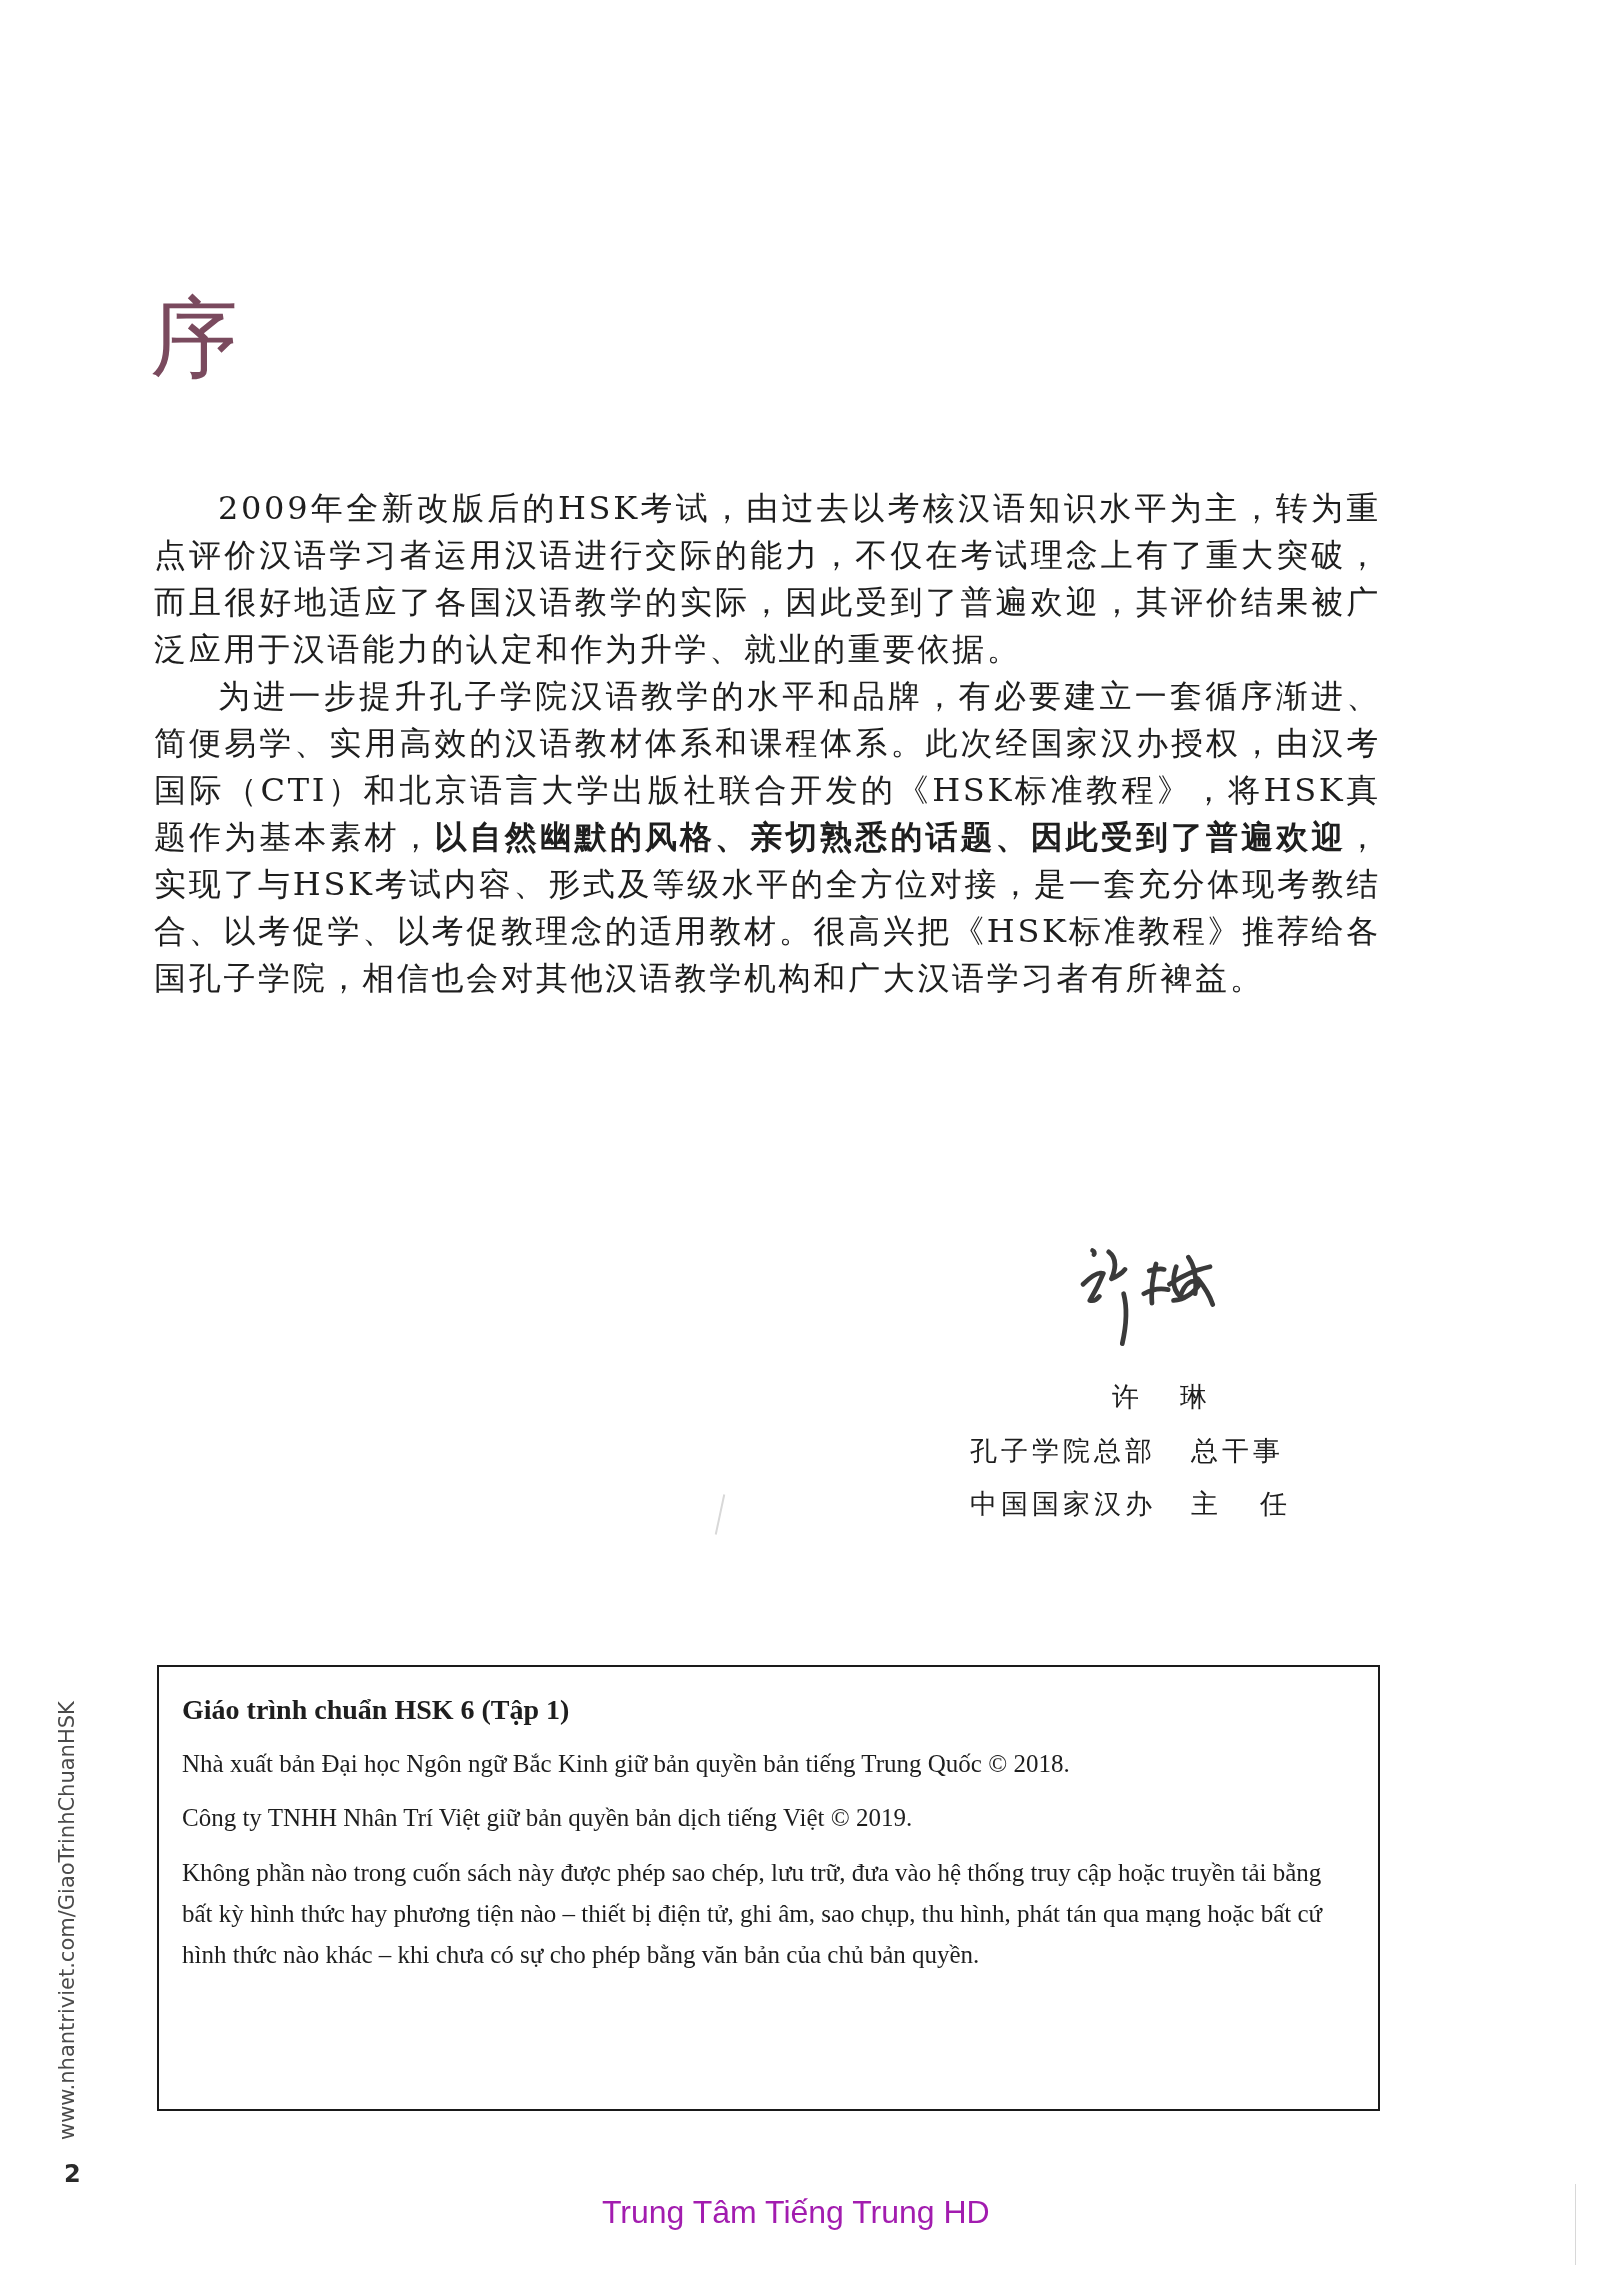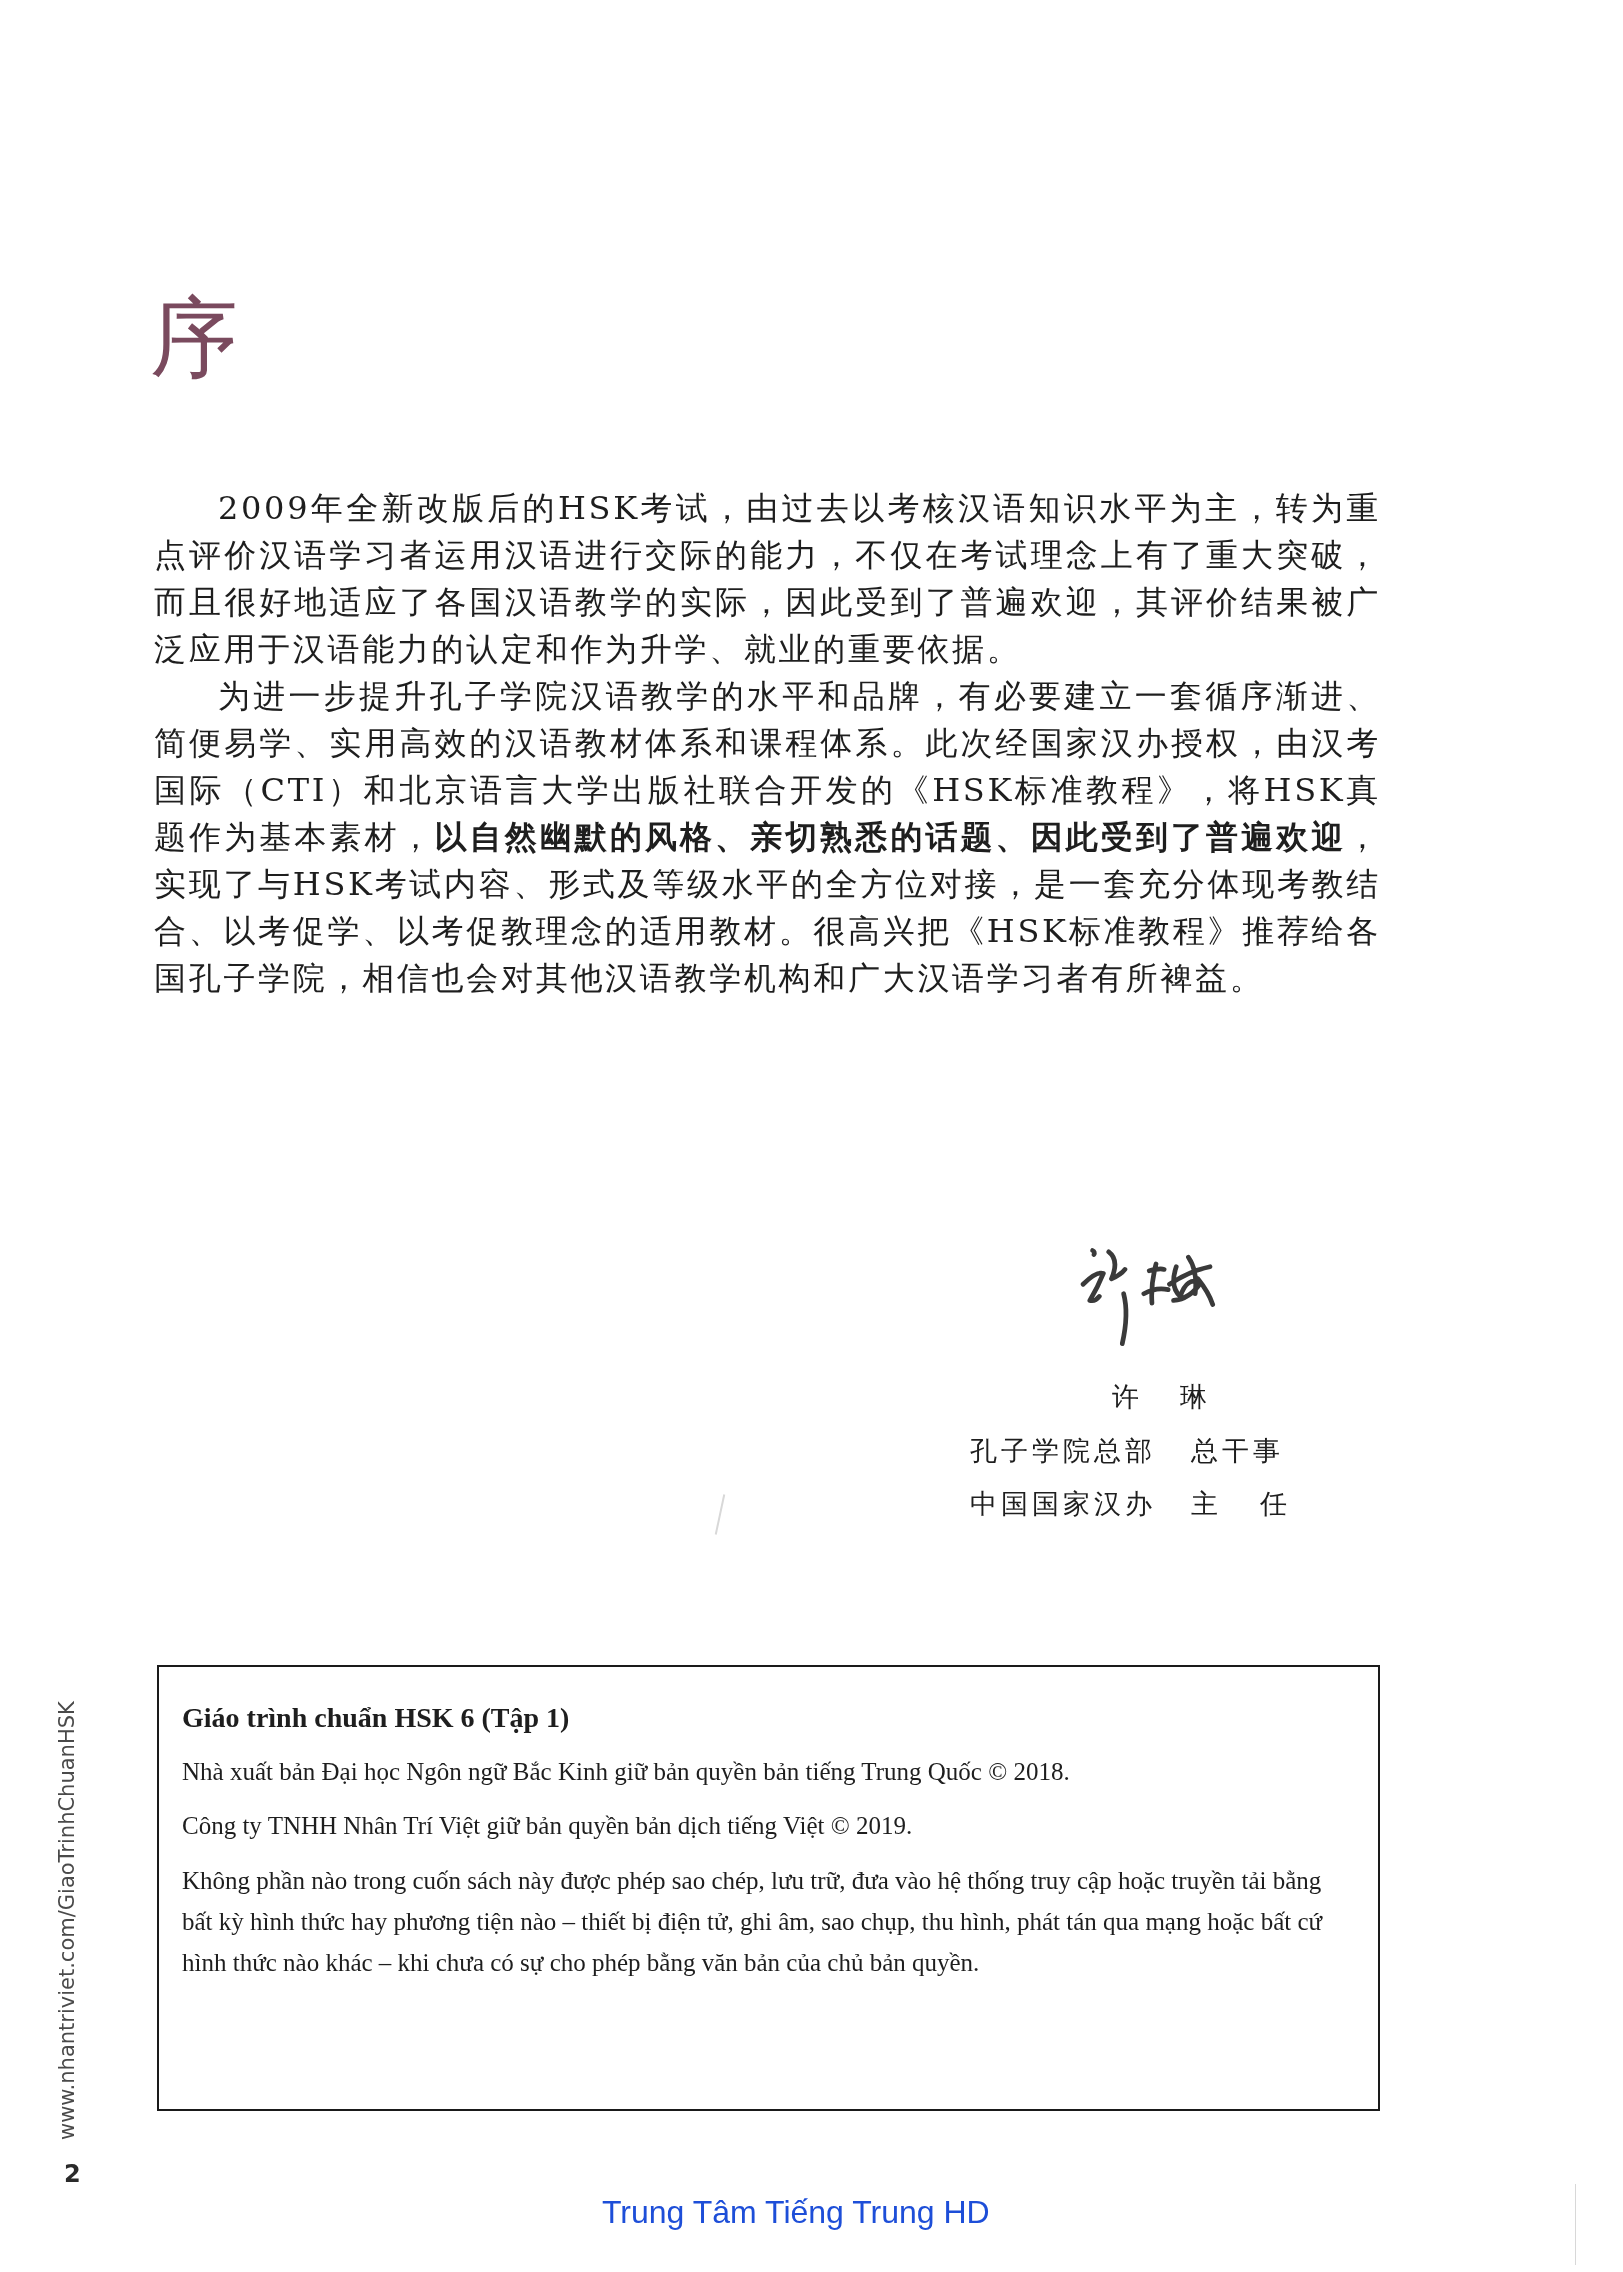--- a/index.html
+++ b/index.html
@@ -80,21 +80,21 @@
   .sig-line.l2 .role { letter-spacing: 42px; font-family: Liberation Serif, serif; }
 
   .copyright-box {
     position: absolute;
     left: 157px;
     top: 1665px;
     width: 1223px;
     height: 446px;
     border: 2px solid #1a1a1a;
     box-sizing: border-box;
-    padding: 32px 23px 0 23px;
+    padding: 24px 23px 0 23px;
     font-family: "Liberation Serif", "DejaVu Serif", serif;
   }
   .copyright-box .book-title {
     font-size: 28px;
     font-weight: bold;
     line-height: 38px;
     margin: 0 0 13.5px 0;
   }
   .copyright-box .cp-line {
     font-size: 25px;
@@ -126,21 +126,21 @@
     font-size: 24px;
     font-weight: bold;
     color: #2a2a2a;
   }
   .watermark {
     position: absolute;
     left: 602px;
     top: 2194px;
     font-family: "Liberation Sans", sans-serif;
     font-size: 32px;
-    color: #1d4ed8;
+    color: #a21caf;
     white-space: nowrap;
   }
   .scan-mark {
     position: absolute;
     background: #d8d8d8;
   }
 </style>
 </head>
 <body>
 

